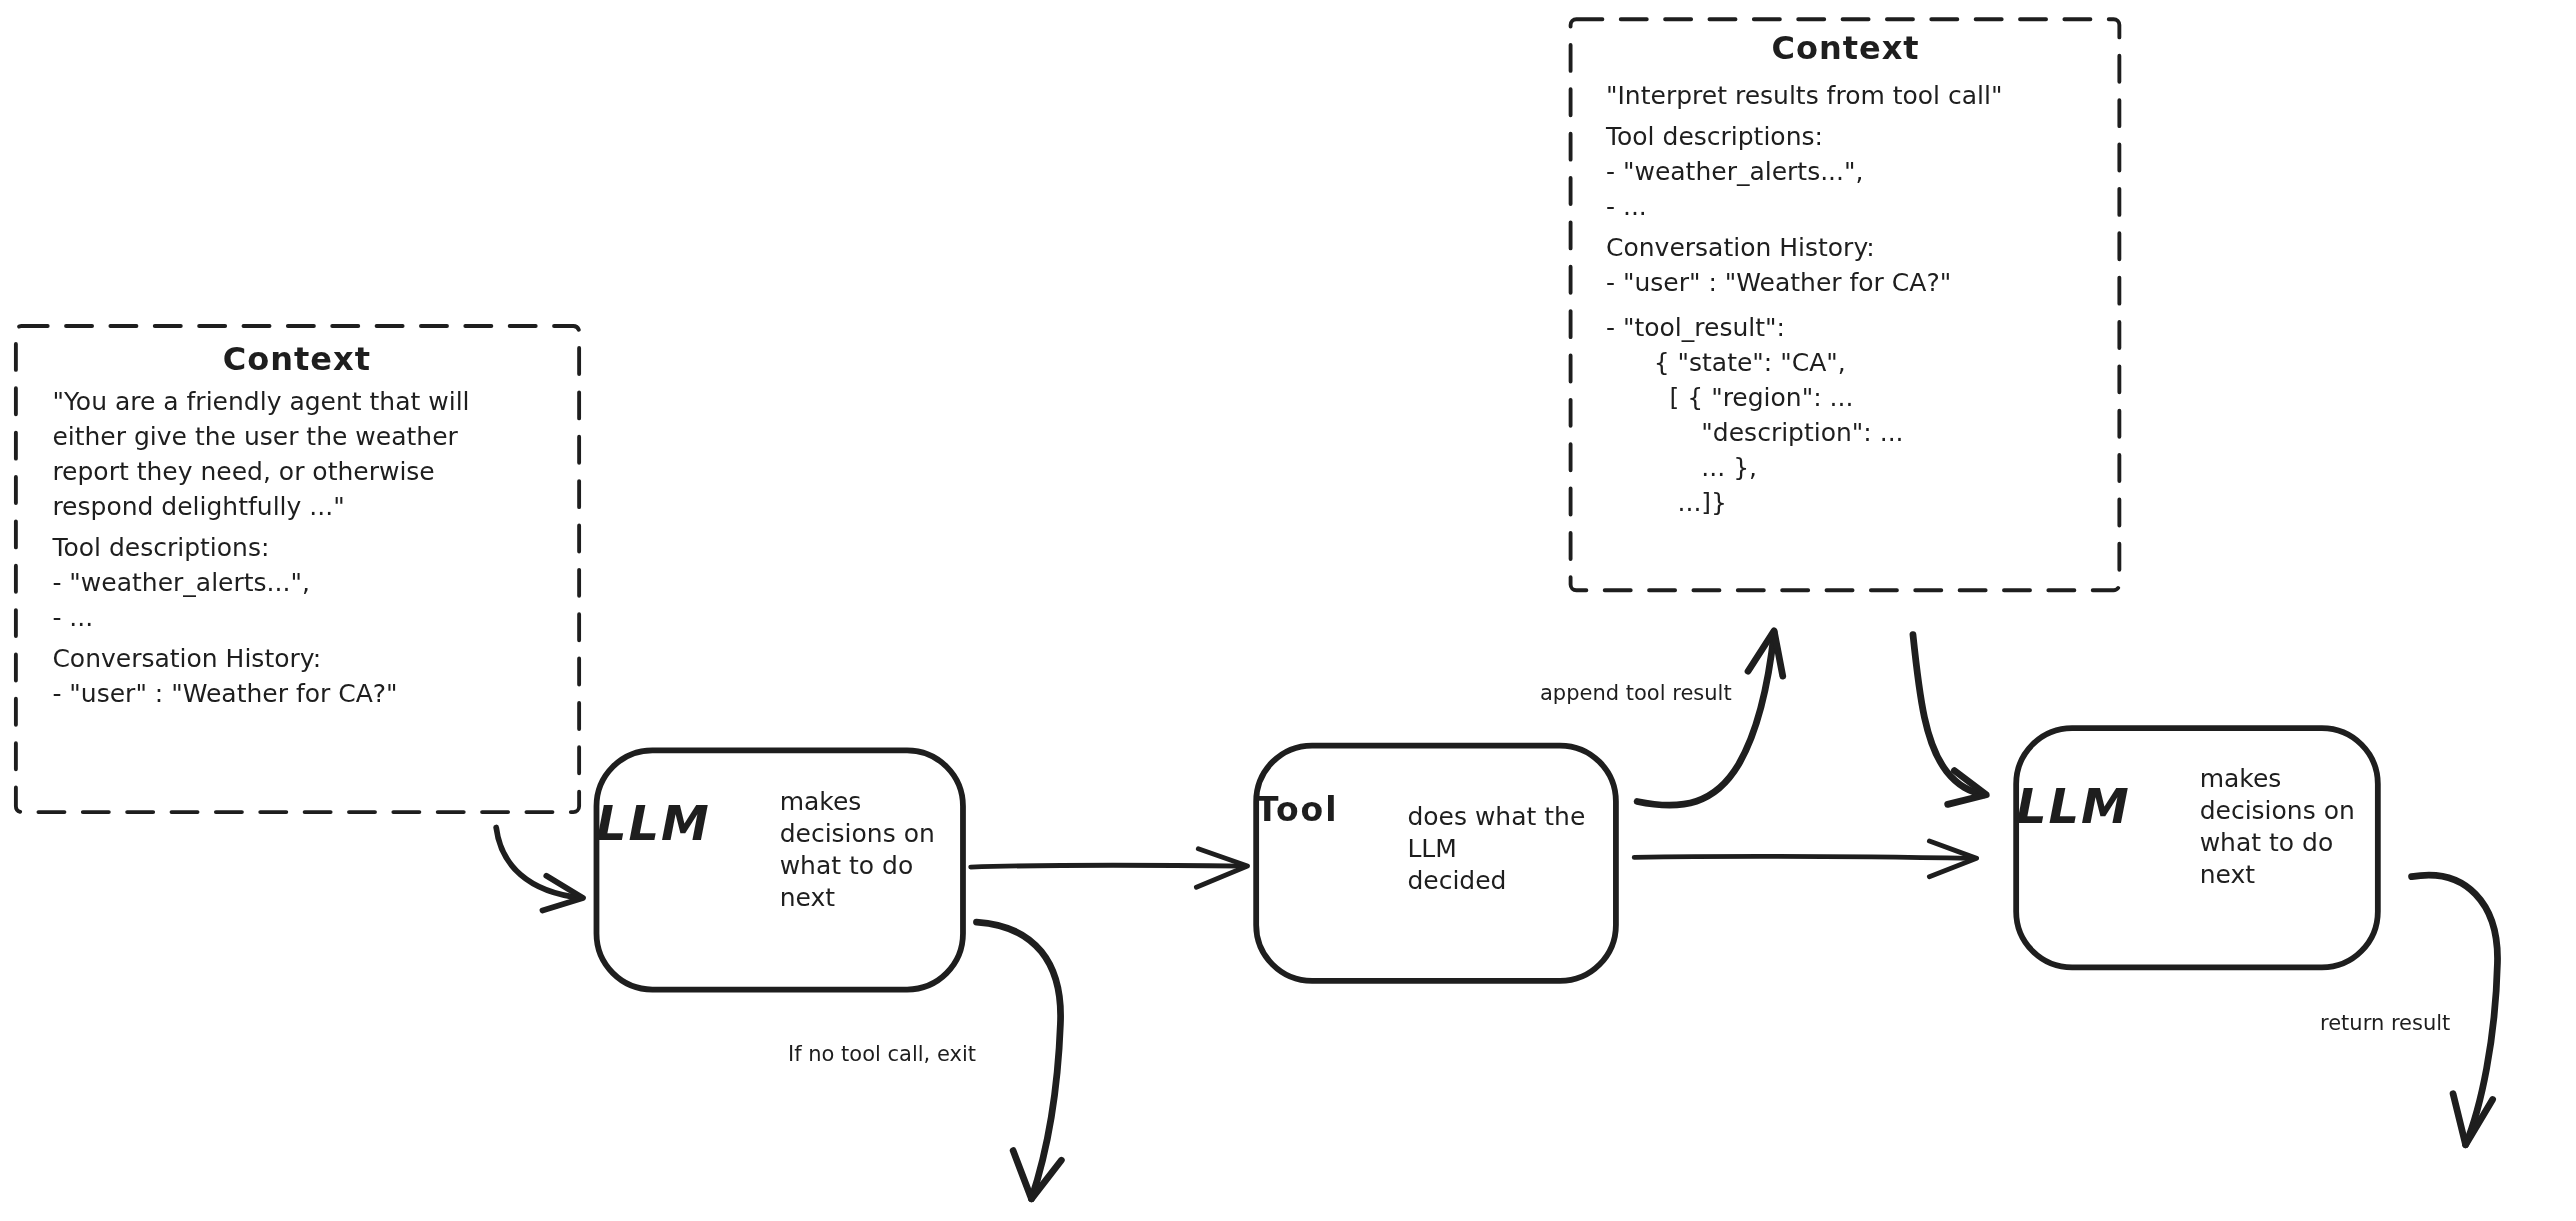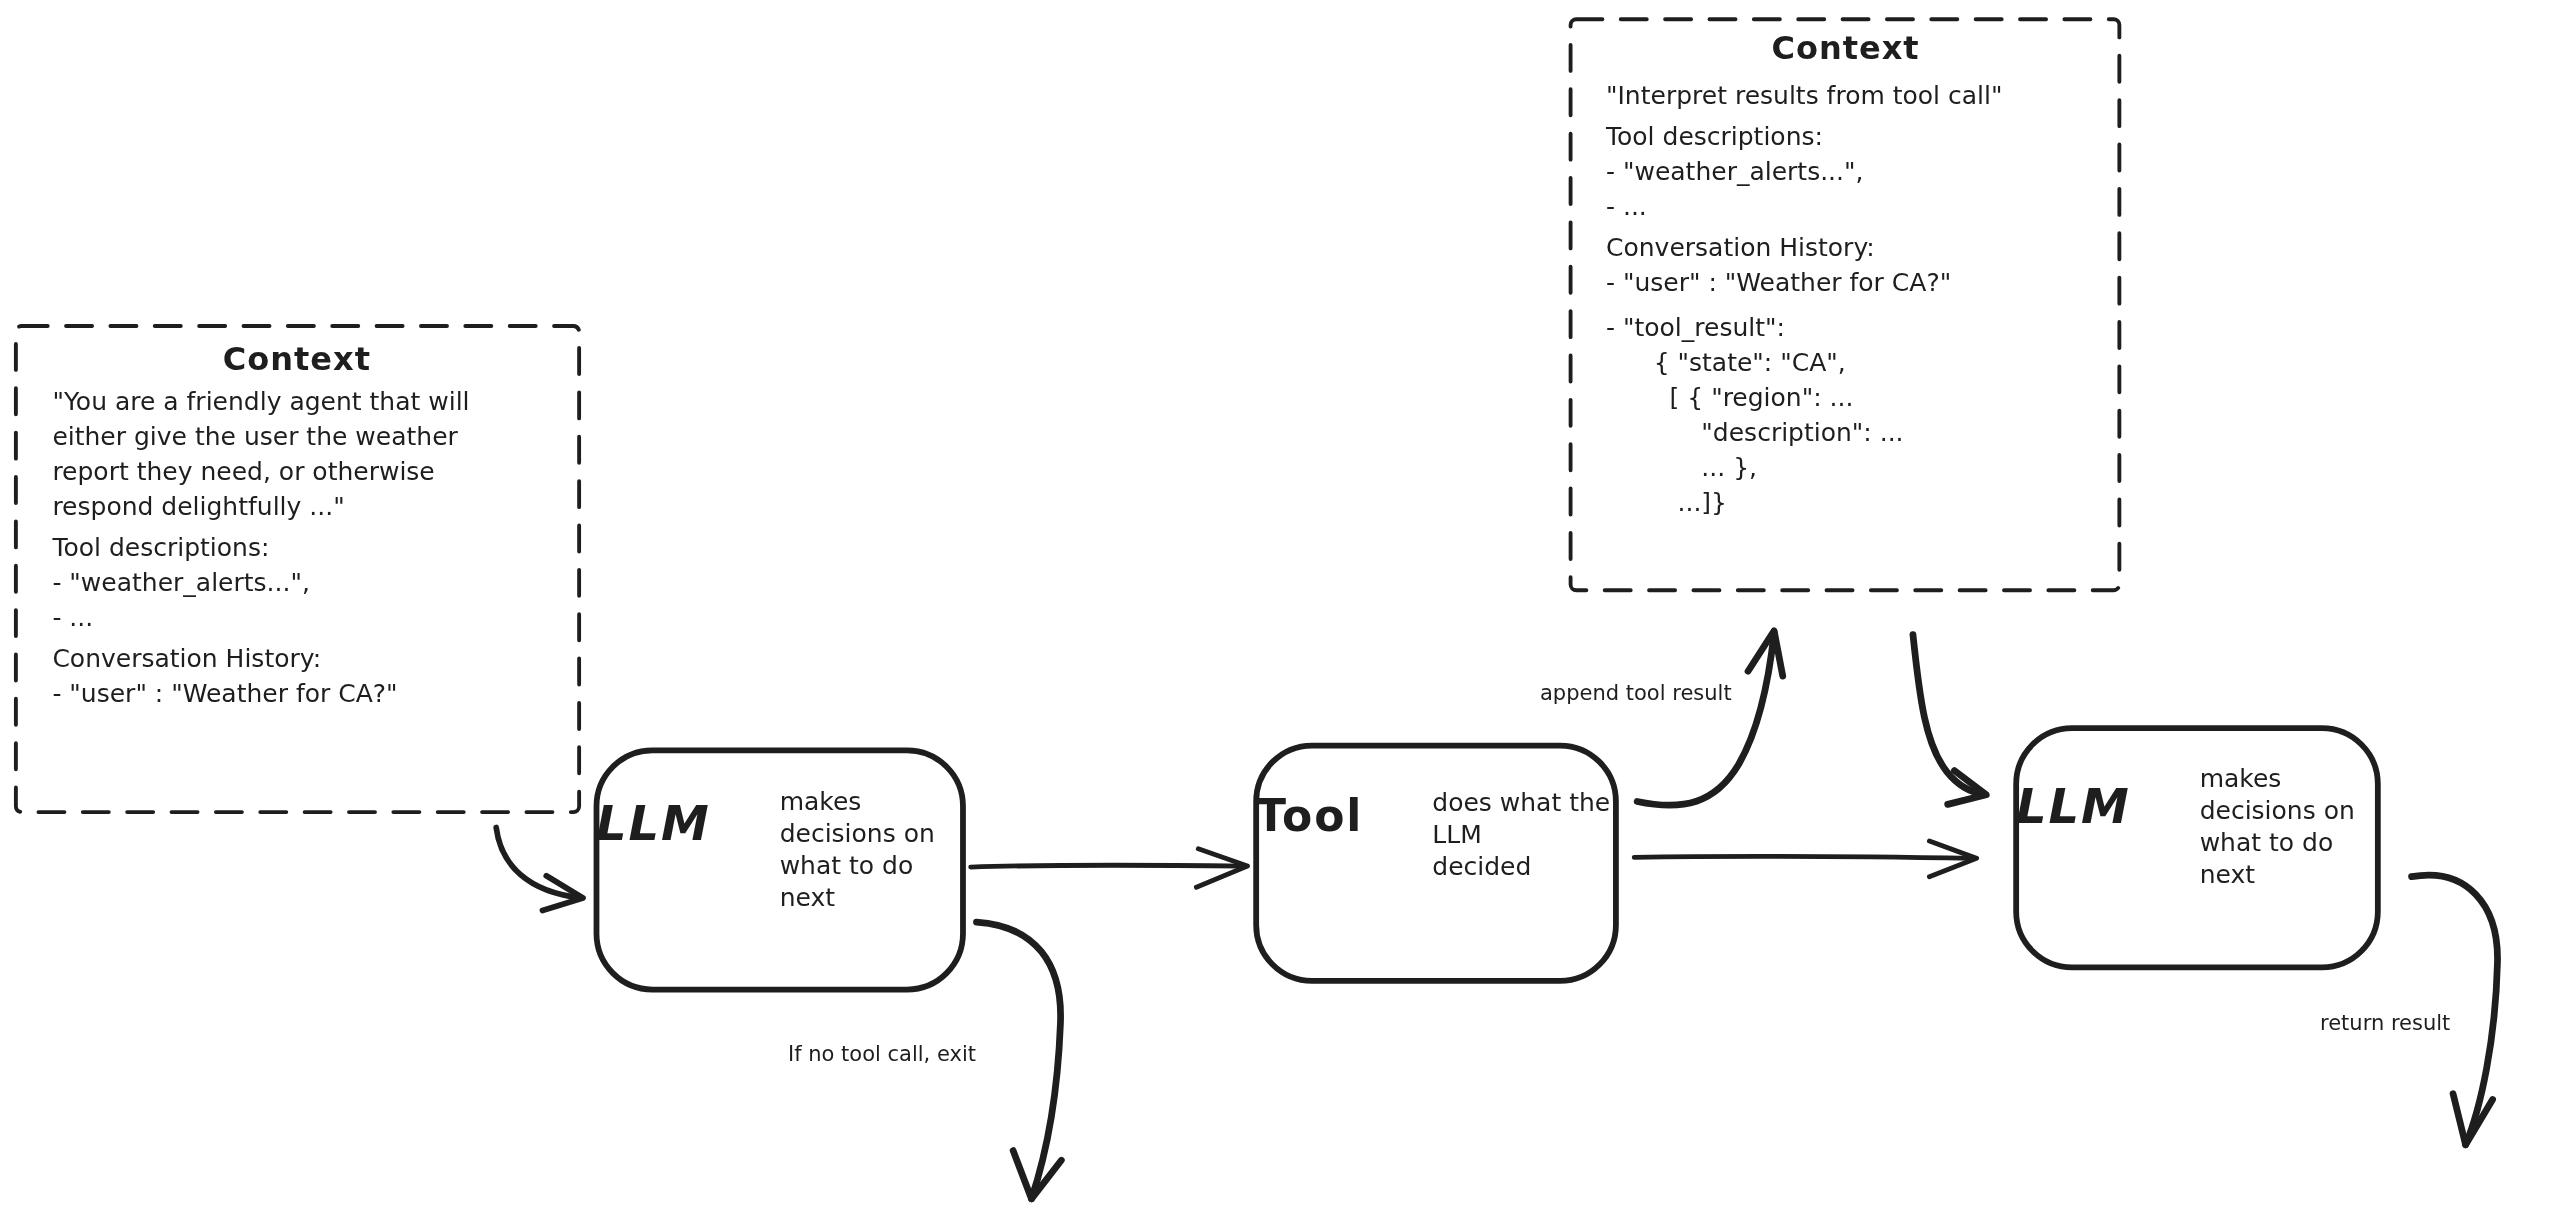--- a/index.html
+++ b/index.html
@@ -128,22 +128,22 @@
     </div>
   </div>
 
   <div class="node" style="left:596px;top:751px;width:367px;height:239px;">
     <div class="node-title italic">LLM</div>
     <div class="node-desc prelines">makes decisions on
 what to do next</div>
   </div>
 
   <div class="node" style="left:1256px;top:746px;width:360px;height:235px;">
-    <div class="node-title" style="font-size:44px;">Tool</div>
-    <div class="node-desc prelines" style="margin-top:41px;">does what the LLM
+    <div class="node-title" style="font-size:33px;">Tool</div>
+    <div class="node-desc prelines" style="margin-top:55px;">does what the LLM
 decided</div>
   </div>
 
   <div class="node" style="left:2016px;top:728px;width:362px;height:239px;">
     <div class="node-title italic" style="margin-top:50px;">LLM</div>
     <div class="node-desc prelines">makes decisions on
 what to do next</div>
   </div>
 
   <div class="txt edge-label" style="left:1540px;top:681px;">append tool result</div>

